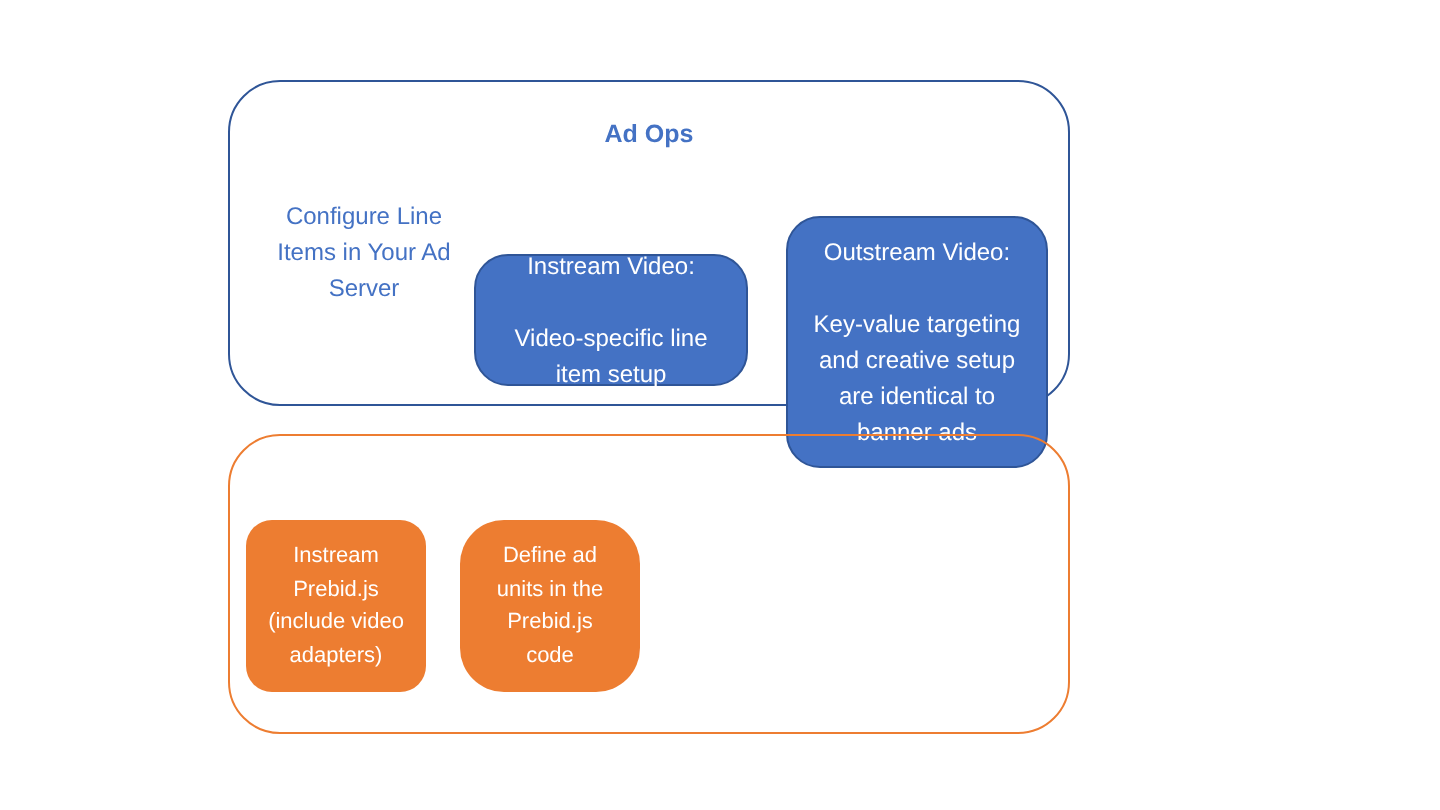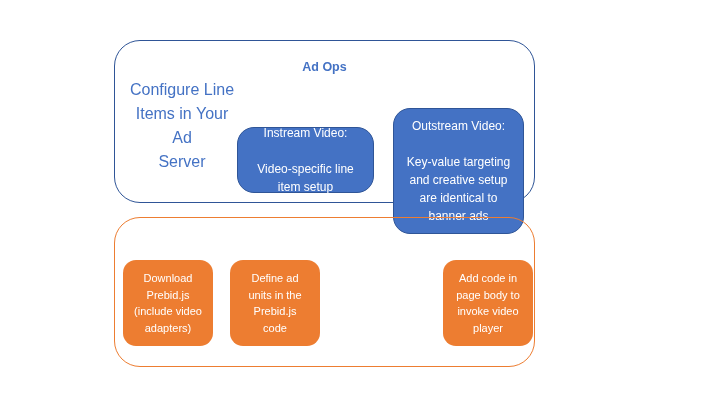--- a/index.html
+++ b/index.html
@@ -45,21 +45,21 @@
   }
   .adops .container-title { top: 9px; color: var(--blue-text); }
   .devs .container-title { top: 10px; color: var(--orange); }
   .side-label {
     position: absolute;
     left: 4px; top: 52px;
     width: 126px; height: 66px;
     display: flex; align-items: center; justify-content: center;
     text-align: center;
     color: var(--blue-text);
-    font-size: 16px;
+    font-size: 12px;
     line-height: 1.5;
     white-space: pre-line;
   }
   .node {
     position: absolute;
     display: flex; align-items: center; justify-content: center;
     text-align: center;
     color: var(--white-text);
     white-space: pre-line;
   }
@@ -76,21 +76,21 @@
   .node.outstream { left: 278px; top: 24px; width: 131px; height: 126px; }
   .node.orange {
     background: var(--orange);
     border-radius: 13px;
     font-size: 11px;
     line-height: 1.5;
     top: 42px; width: 90px; height: 86px;
     padding: 2px 3px;
   }
   .node.dev1 { left: 8px; }
-  .node.dev2 { left: 115px; }
+  .node.dev2 { left: 115px; border-radius: 22px; }
   .node.dev3 { left: 221px; }
   .node.dev4 { left: 328px; }
 </style>
 </head>
 <body>
 
 <div class="stage">
 
   <div class="container adops">
     <div class="container-title">Ad Ops</div>
@@ -103,27 +103,23 @@
 item setup</div>
     <div class="node blue outstream">Outstream Video:
 
 Key-value targeting
 and creative setup
 are identical to
 banner ads</div>
   </div>
 
   <div class="container devs">
-    <div class="node orange dev1">Download
+    <div class="node orange dev1">Instream
 Prebid.js
 (include video
 adapters)</div>
     <div class="node orange dev2">Define ad
 units in the
 Prebid.js
 code</div>
-    <div class="node orange dev4">Add code in
-page body to
-invoke video
-player</div>
   </div>
 
 </div>
 
 </body></html>

